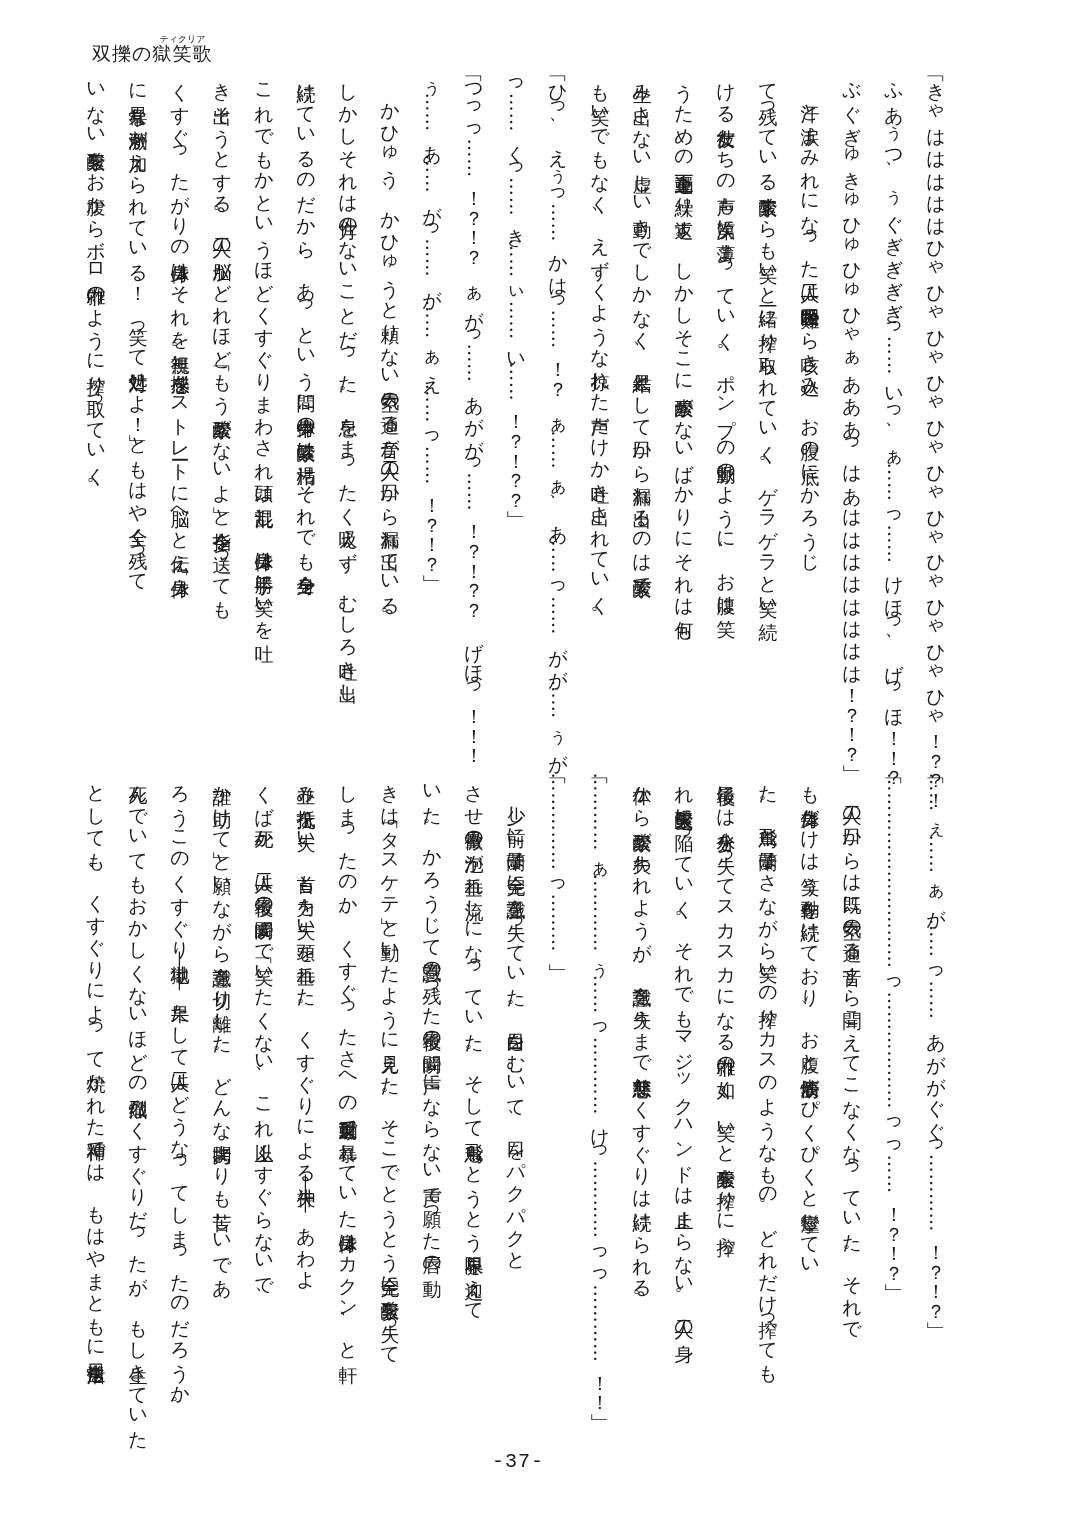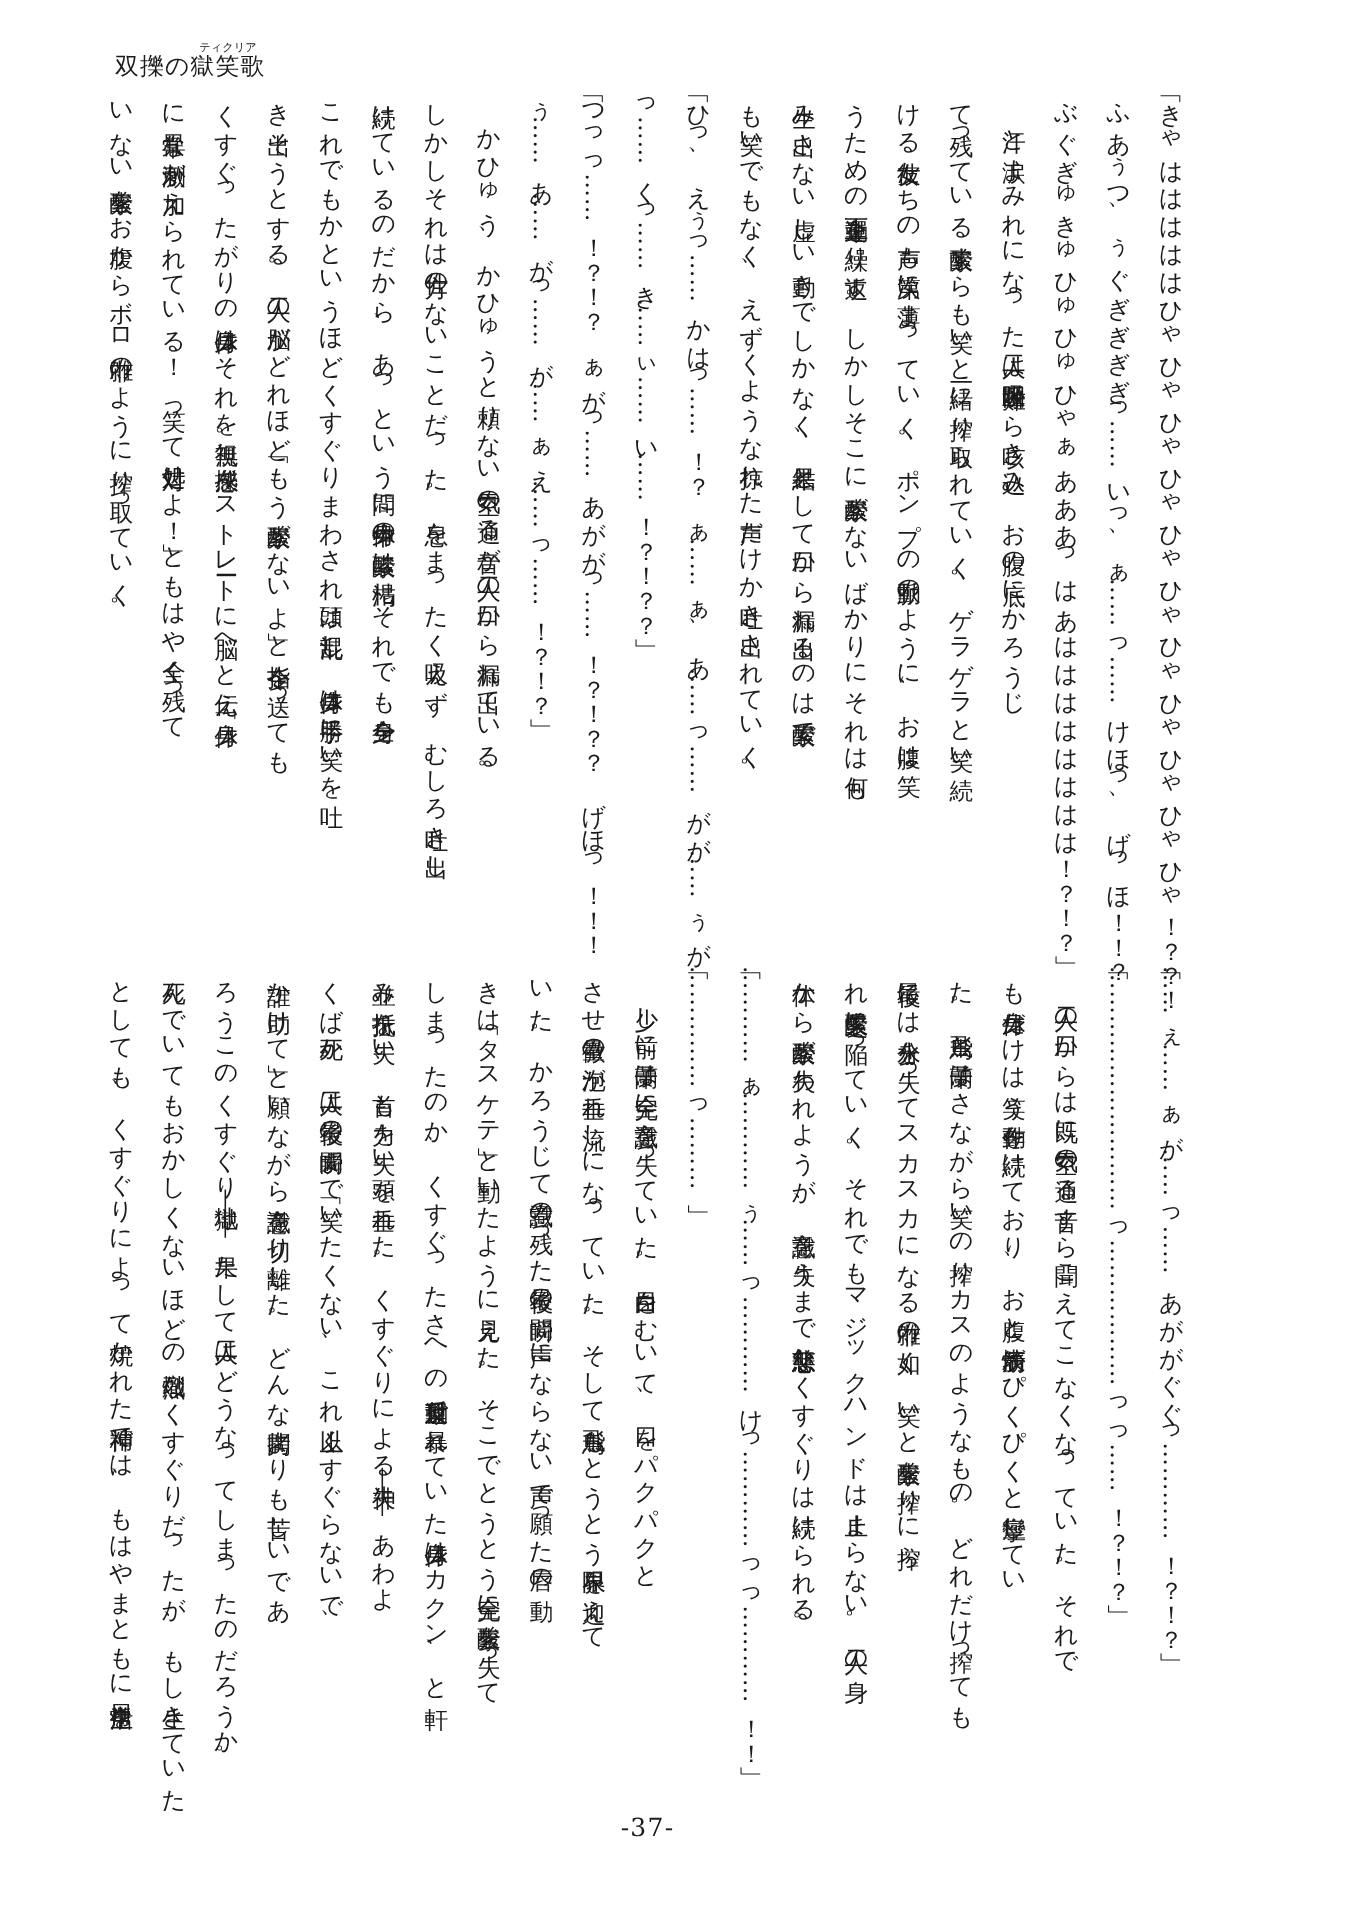--- a/index.html
+++ b/index.html
@@ -55,20 +55,21 @@
   .footer {
     position: absolute;
     left: 0;
     top: 1450px;
     width: 1036px; 
     text-align: center;
   }
   .page-number {
     font-size: 20px;
     letter-spacing: 1px;
+    font-family: Liberation Mono, monospace;
   }
 </style>
 </head>
 <body>
 
 <div class="page">
 
   <div class="header">
     <h1 class="title"><span>双擽の</span><ruby><span>獄笑歌</span><rt>ティクリア</rt></ruby></h1>
   </div>

